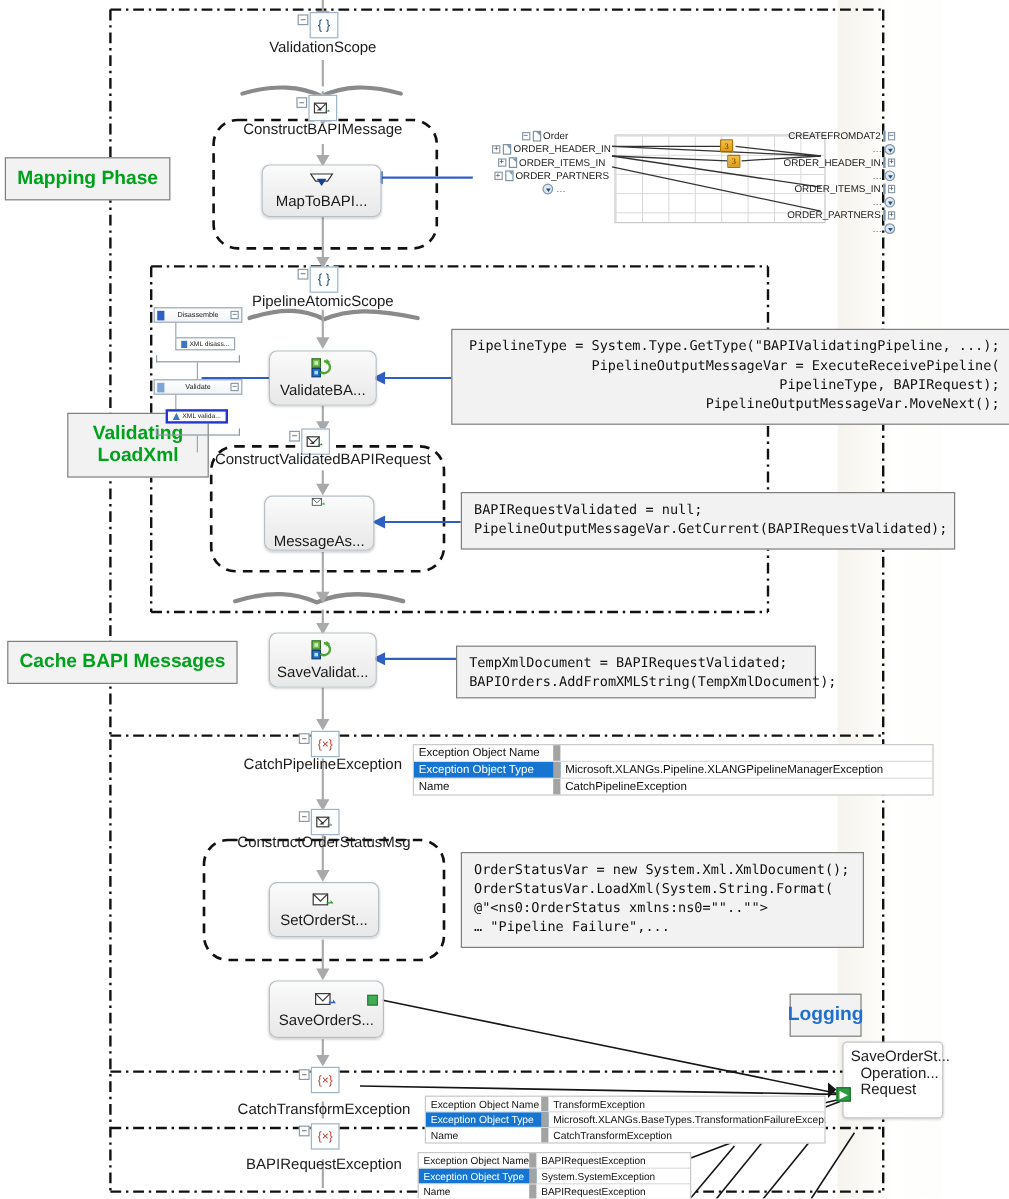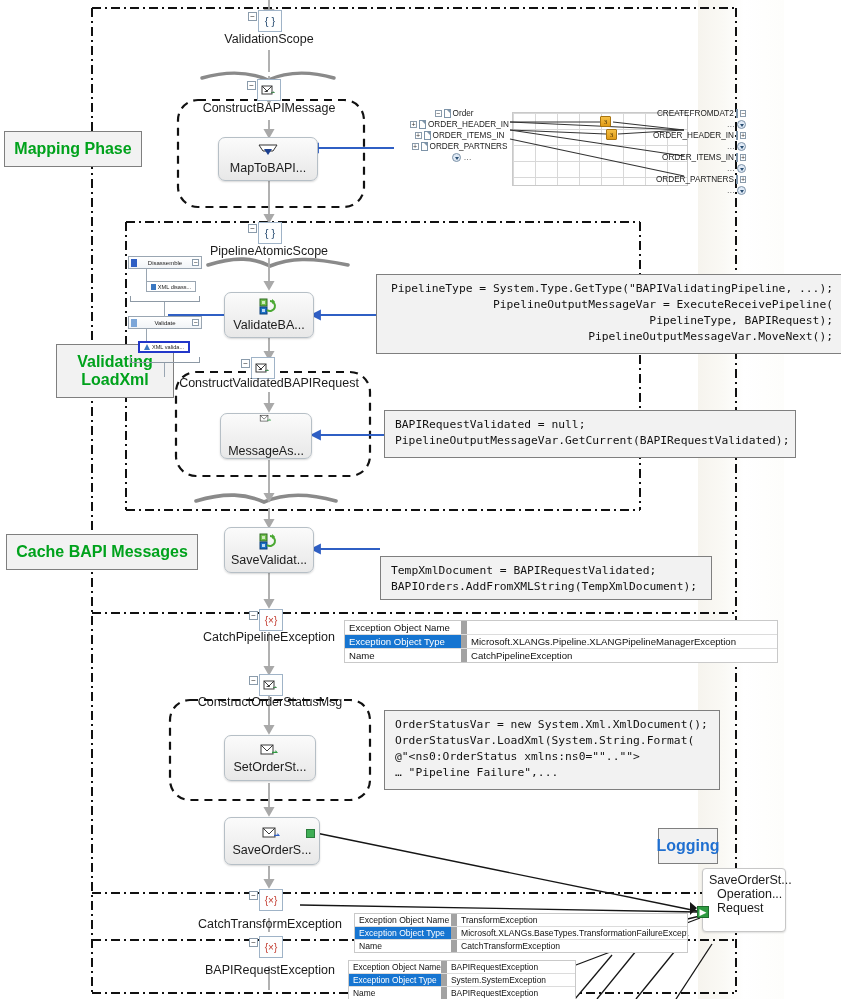--- a/index.html
+++ b/index.html
@@ -516,21 +516,21 @@
       <rect x="1" y="9" width="7" height="7" fill="#1b6fc4" stroke="#0d3f78"></rect>
         <rect x="3" y="11" width="3" height="3" fill="#bcd9f5"></rect>
       <path d="M11 3 a5 5 0 1 1 -3 9" fill="none" stroke="#4aa832" stroke-width="2"></path>
       <path d="M13 1 l3 2.5 -3 2.5 z" fill="#4aa832"></path>
     </svg>
     <span class="lbl">SaveValidat...</span>
   </div>
 
   <div class="phase-label" style="left:6px; top:534px; width:192px; height:36px;">Cache BAPI Messages</div>
 
-  <div class="codebox" style="left:380px; top:556px; width:332px; height:44px;"><span>TempXmlDocument = BAPIRequestValidated;
+  <div class="codebox" style="left:380px; top:538px; width:300px; height:44px;"><span>TempXmlDocument = BAPIRequestValidated;
 BAPIOrders.AddFromXMLString(TempXmlDocument);</span></div>
 
   <div class="nodeminus" style="left:249px; top:611px;">−</div>
   <div class="nodebox" style="left:259px; top:609px;">
     <span style="font-size:10px;color:#c23a2e;font-family:'Liberation Sans',sans-serif;">{×}</span>
   </div>
   <div class="nodelabel" style="left:159px; top:630px; width:220px;">CatchPipelineException</div>
 
   <div class="propgrid" style="left:344px; top:620px; width:434px;">
     <div class="row">

